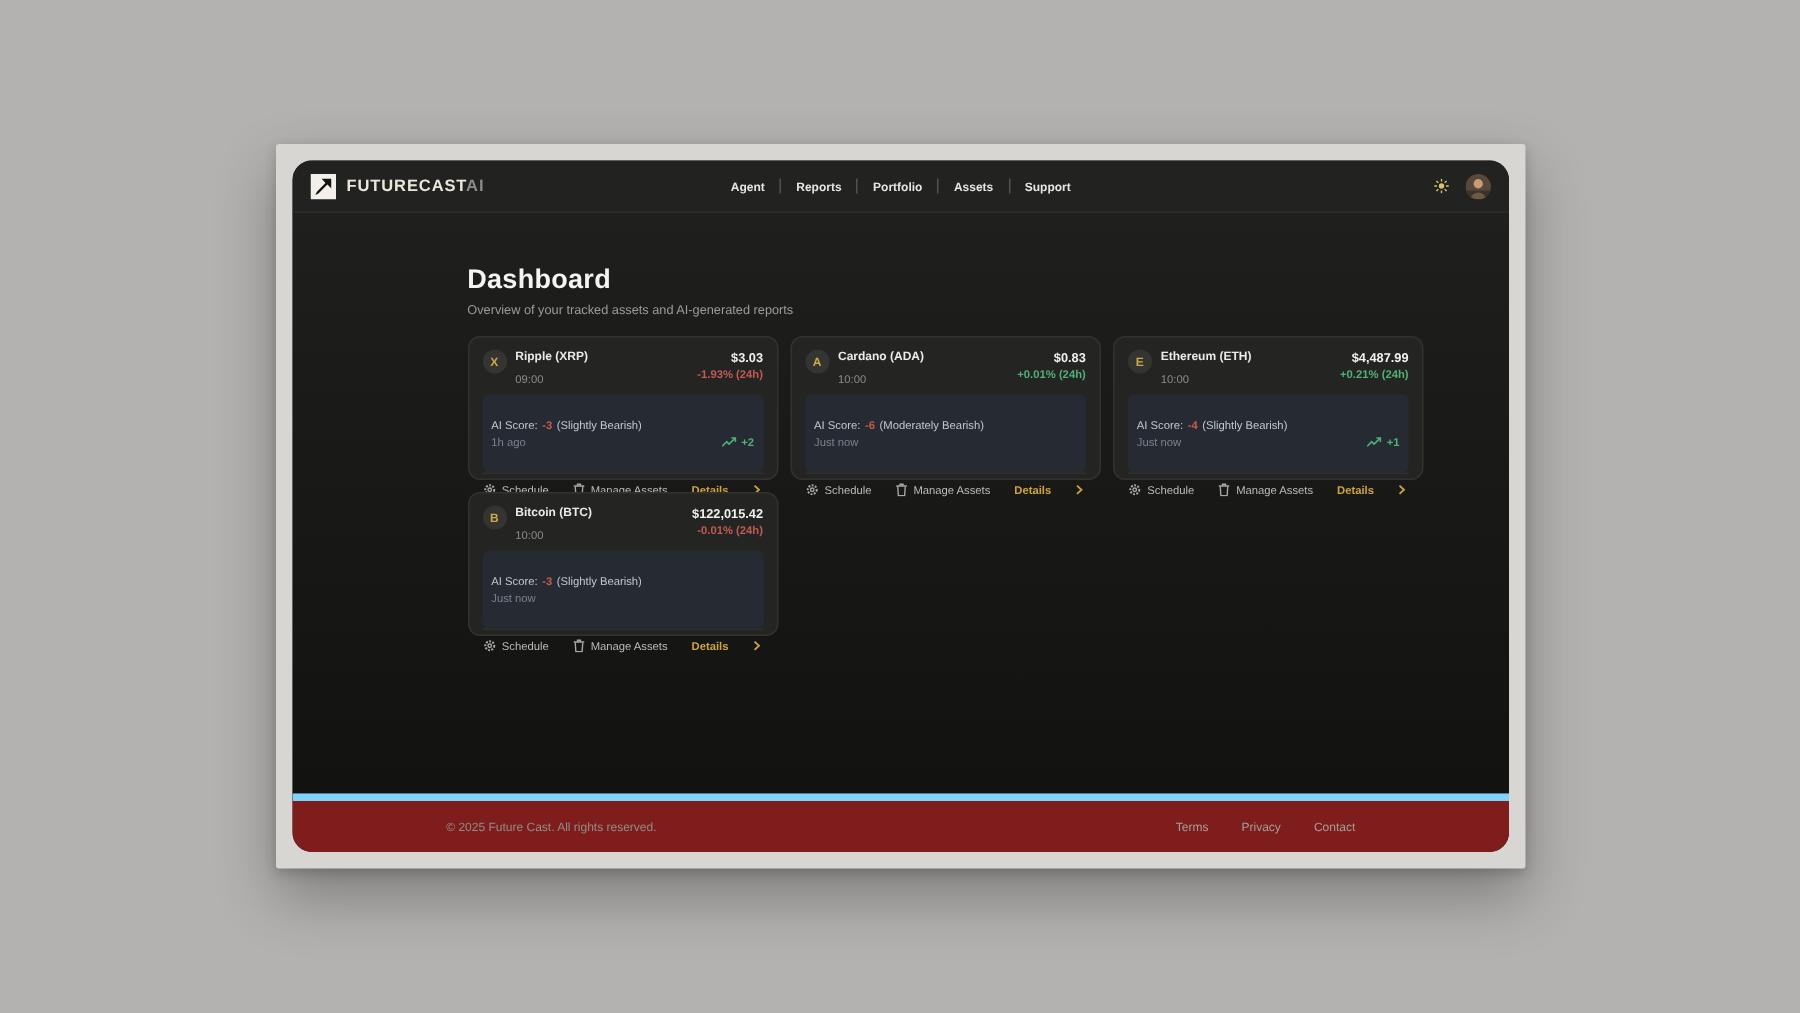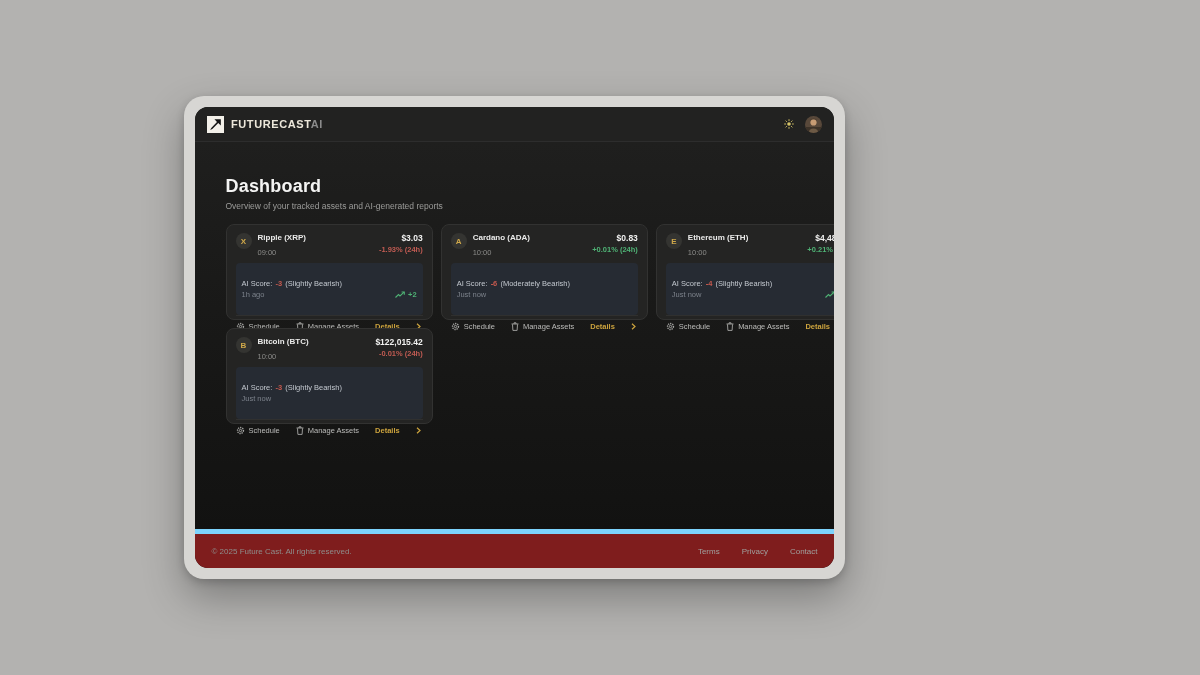--- a/index.html
+++ b/index.html
@@ -3,22 +3,22 @@
 <meta charset="utf-8">
 <style>
   * { margin:0; padding:0; box-sizing:border-box; }
   html,body { width:1200px; height:675px; overflow:hidden; }
   body {
     background:#b3b2b0;
     font-family:"Liberation Sans", sans-serif;
     position:relative;
   }
   .device {
-    position:absolute; left:184px; top:96px; width:661px; height:483px;
-    background:#d7d6d3; border-radius:20px;
+    position:absolute; left:184px; top:96px; width:833px; height:483px;
+    background:#d7d6d3; border-radius:2px;
     box-shadow:0 18px 40px rgba(0,0,0,.30), 0 3px 8px rgba(0,0,0,.18);
   }
   .app {
     position:absolute; inset:11px; border-radius:13px; overflow:hidden;
     background:#161616; display:flex; flex-direction:column;
   }
   
   .appbar {
     height:35px; flex:0 0 35px; background:#222221; border-bottom:1px solid #2d2d2d;
     display:flex; align-items:center; padding:0 12px; position:relative;
@@ -108,20 +108,31 @@
 
     <div class="appbar">
       <div class="brand">
         <svg class="logo" viewBox="0 0 16 16">
           <rect x="0" y="0" width="16" height="16" fill="#f3f0e9"></rect>
           <path d="M13 3 L13 9 L10.6 6.6 L5 12.2 L3 13.2 L4 11.2 L9.4 5.6 L7 3 Z" fill="#141414"></path>
         </svg>
         <span class="brand-text"><span>FUTURECAST</span><span class="ai">AI</span></span>
       </div>
 
+      <nav class="nav">
+        <button class="nav-item">Agent</button>
+        <span class="nav-sep"></span>
+        <button class="nav-item">Reports</button>
+        <span class="nav-sep"></span>
+        <button class="nav-item">Portfolio</button>
+        <span class="nav-sep"></span>
+        <button class="nav-item">Assets</button>
+        <span class="nav-sep"></span>
+        <button class="nav-item">Support</button>
+      </nav>
 
       <div class="appbar-right">
         <button class="theme-btn">
           <svg class="icon" width="10" height="10" viewBox="0 0 10 10">
             <circle cx="5" cy="5" r="1.8" fill="#d6c467"></circle>
             <g stroke="#d6c467" stroke-width="0.9">
               <line x1="5" y1="0.2" x2="5" y2="2"></line>
                 <line x1="5" y1="8" x2="5" y2="9.8"></line>
               <line x1="0.2" y1="5" x2="2" y2="5"></line>
                 <line x1="8" y1="5" x2="9.8" y2="5"></line>

